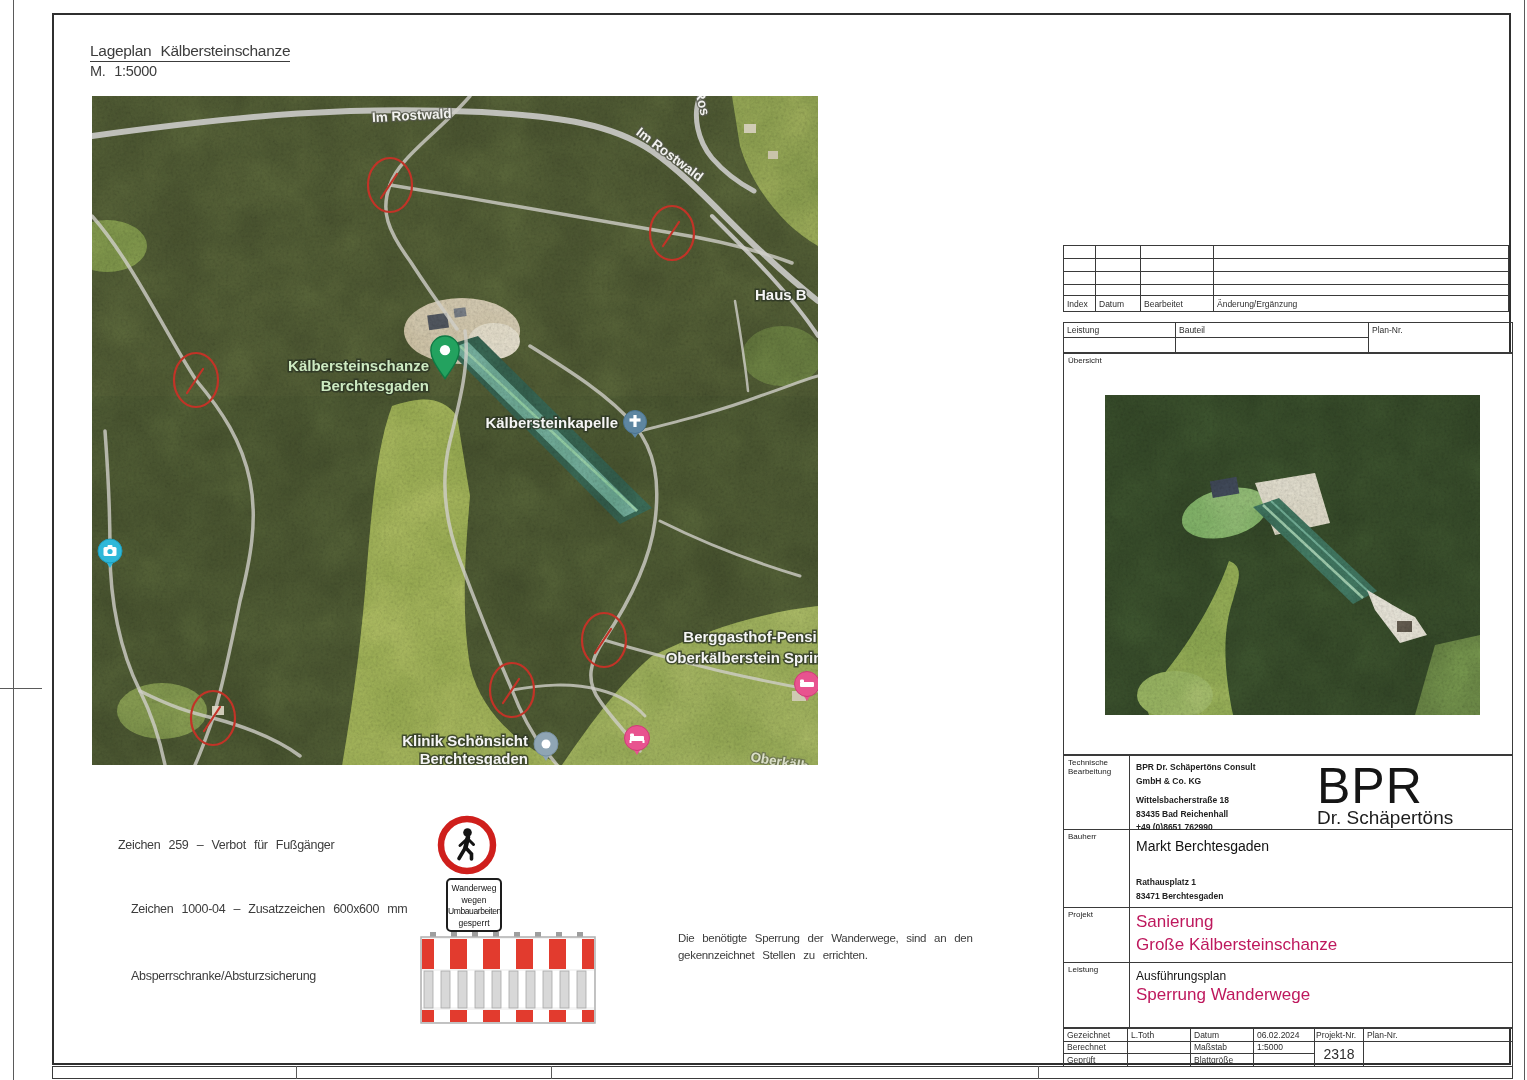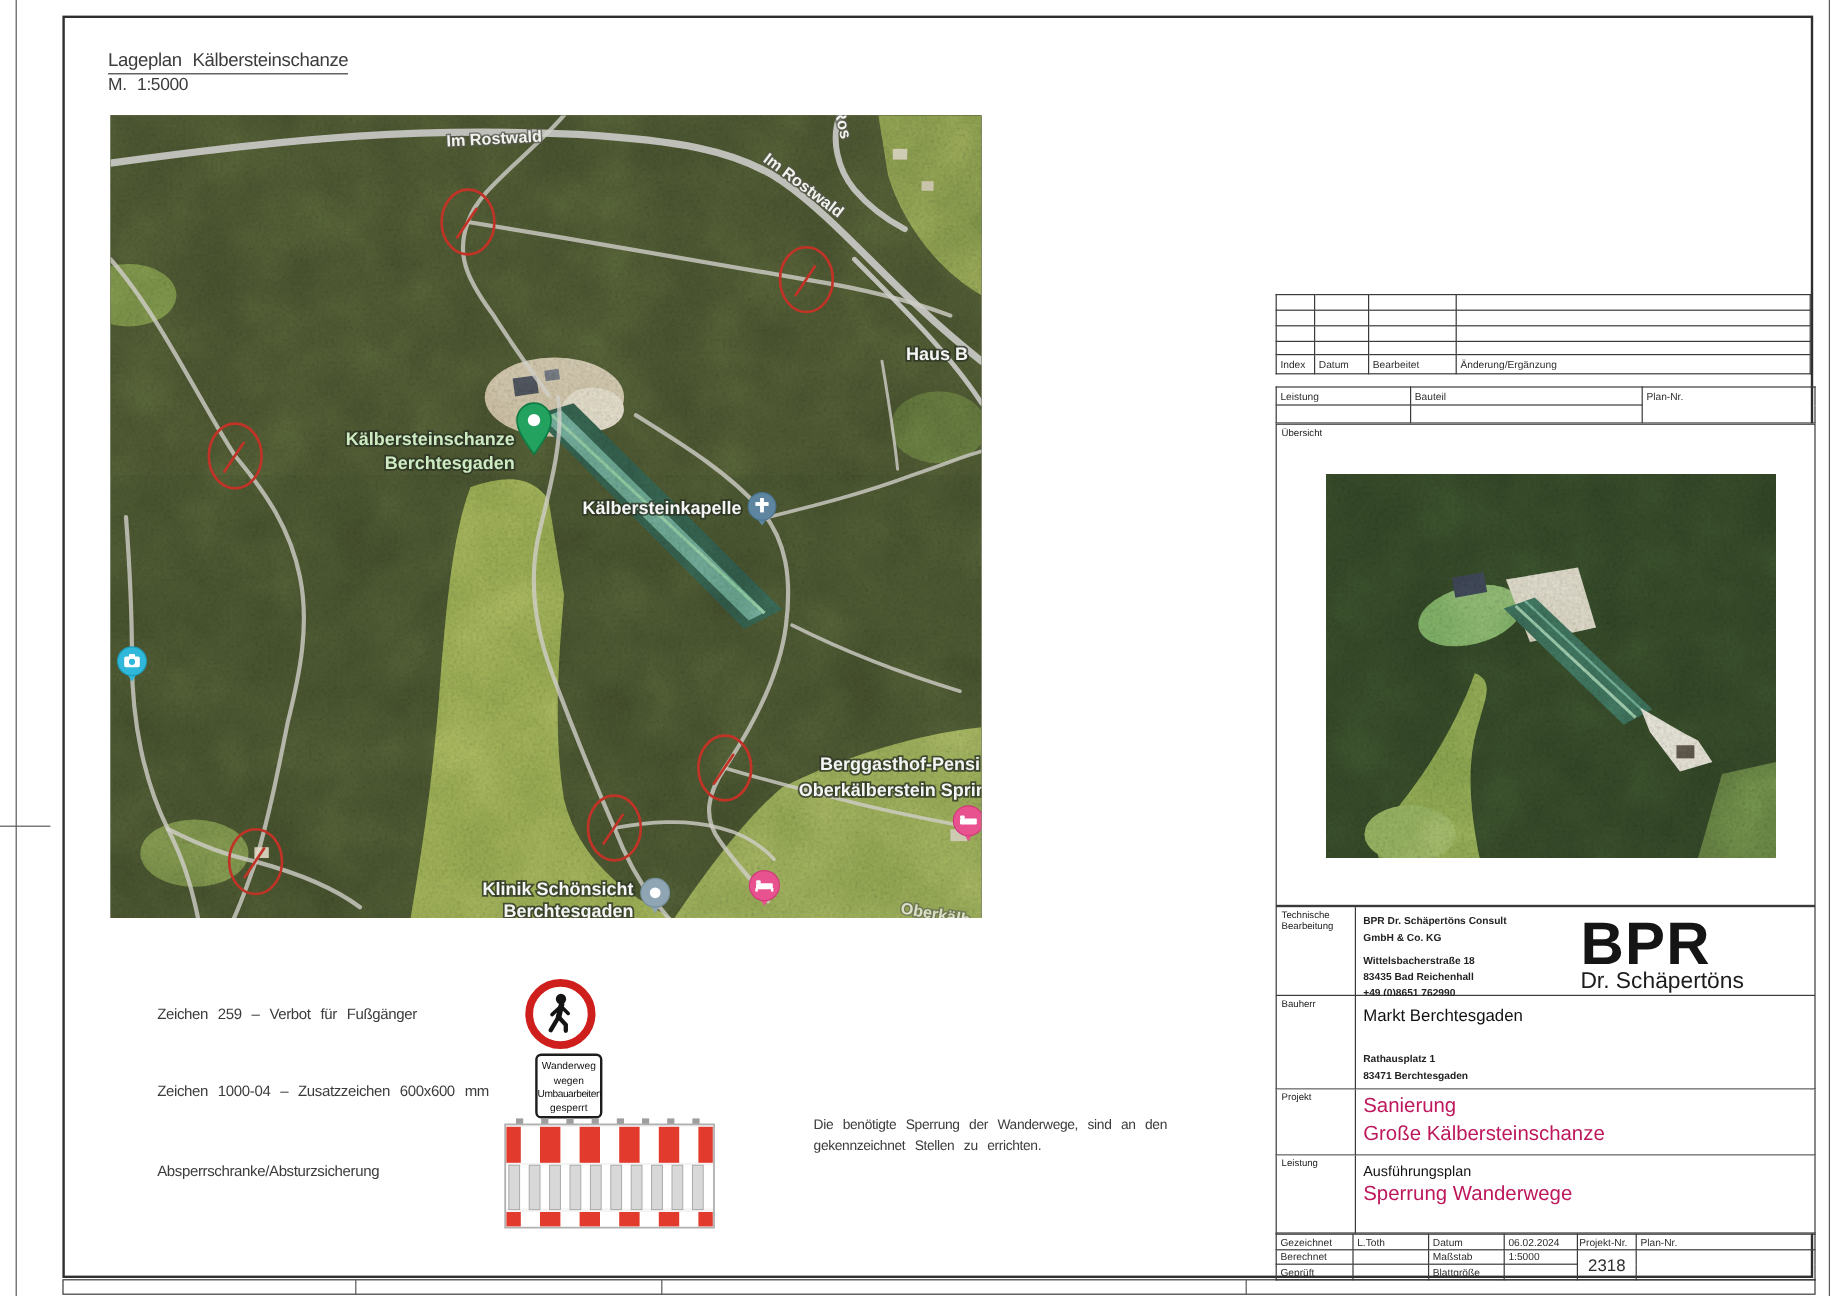--- a/index.html
+++ b/index.html
@@ -29,21 +29,21 @@
 
   
   .tb{position:absolute;box-sizing:border-box;border:1px solid #3a3a3a;background:#fff;}
   .tb-label{font-size:8px;color:#222;padding:2px 0 0 4px;}
   table.tbt{border-collapse:collapse;table-layout:fixed;}
   table.tbt td{border:1px solid #3a3a3a;font-size:8.5px;padding:0 3px;vertical-align:middle;overflow:hidden;white-space:nowrap;}
   .big1{font-size:14px;color:#111;}
   .big2{font-size:17px;color:#be185d;}
   .mid1{font-size:12px;color:#111;}
   .small-addr{font-size:8.5px;line-height:13.5px;color:#222;font-weight:bold;}
-  .logo-bpr{font-size:50px;font-weight:700;letter-spacing:1px;color:#151515;line-height:44px;}
+  .logo-bpr{font-size:50px;font-weight:400;letter-spacing:1px;color:#151515;line-height:44px;}
   .logo-sub{font-size:19px;color:#1c1c1c;}
   .aerial{position:absolute;overflow:hidden;}
 
   
   .zz-sign{position:absolute;left:446px;top:878px;width:56px;height:54px;background:#fff;border:2px solid #1d1d1d;border-radius:5px;box-sizing:border-box;text-align:center;font-size:8.5px;line-height:11.5px;color:#111;padding-top:3px;}
 </style>
 </head>
 <body>
 
 <div class="sheet">
@@ -189,21 +189,21 @@
           <ellipse cx="512" cy="544" rx="22" ry="27" class="closure-ellipse"></ellipse>
           <line x1="519" y1="533" x2="503" y2="557" class="closure-slash"></line>
           <ellipse cx="420" cy="594" rx="22" ry="27" class="closure-ellipse"></ellipse>
           <line x1="427" y1="583" x2="411" y2="607" class="closure-slash"></line>
           <ellipse cx="121" cy="622" rx="22" ry="27" class="closure-ellipse"></ellipse>
           <line x1="128" y1="611" x2="112" y2="635" class="closure-slash"></line>
         </g>
     </svg>
   </div>
 
-  <div class="abs cad legend-text" style="left:131px;top:838px;">Zeichen 259 – Verbot für Fußgänger</div>
+  <div class="abs cad legend-text" style="left:118px;top:838px;">Zeichen 259 – Verbot für Fußgänger</div>
   <div class="abs cad legend-text" style="left:131px;top:902px;">Zeichen 1000-04 – Zusatzzeichen 600x600 mm</div>
   <div class="abs cad legend-text" style="left:131px;top:969px;">Absperrschranke/Absturzsicherung</div>
 
   <div class="abs" style="left:437px;top:815px;">
     <svg width="60" height="60" viewBox="-30 -30 60 60">
       <circle cx="0" cy="0" r="26" fill="#ffffff" stroke="#cf1f1c" stroke-width="6.5"></circle>
       <circle cx="0.5" cy="-12.5" r="4.3" fill="#141414"></circle>
       <path d="M 1,-8 L -1.5,2.5" stroke="#141414" stroke-width="4.6" stroke-linecap="round" fill="none"></path>
       <path d="M 0.5,-6.5 L 6.5,-0.5 M 0.5,-6.5 L -7,0.5" stroke="#141414" stroke-width="3" stroke-linecap="round" fill="none"></path>
       <path d="M -1.5,2.5 L -8,13.5 M -1.5,2.5 L 4.5,9 L 4.5,14" stroke="#141414" stroke-width="3.6" stroke-linecap="round" fill="none"></path>

